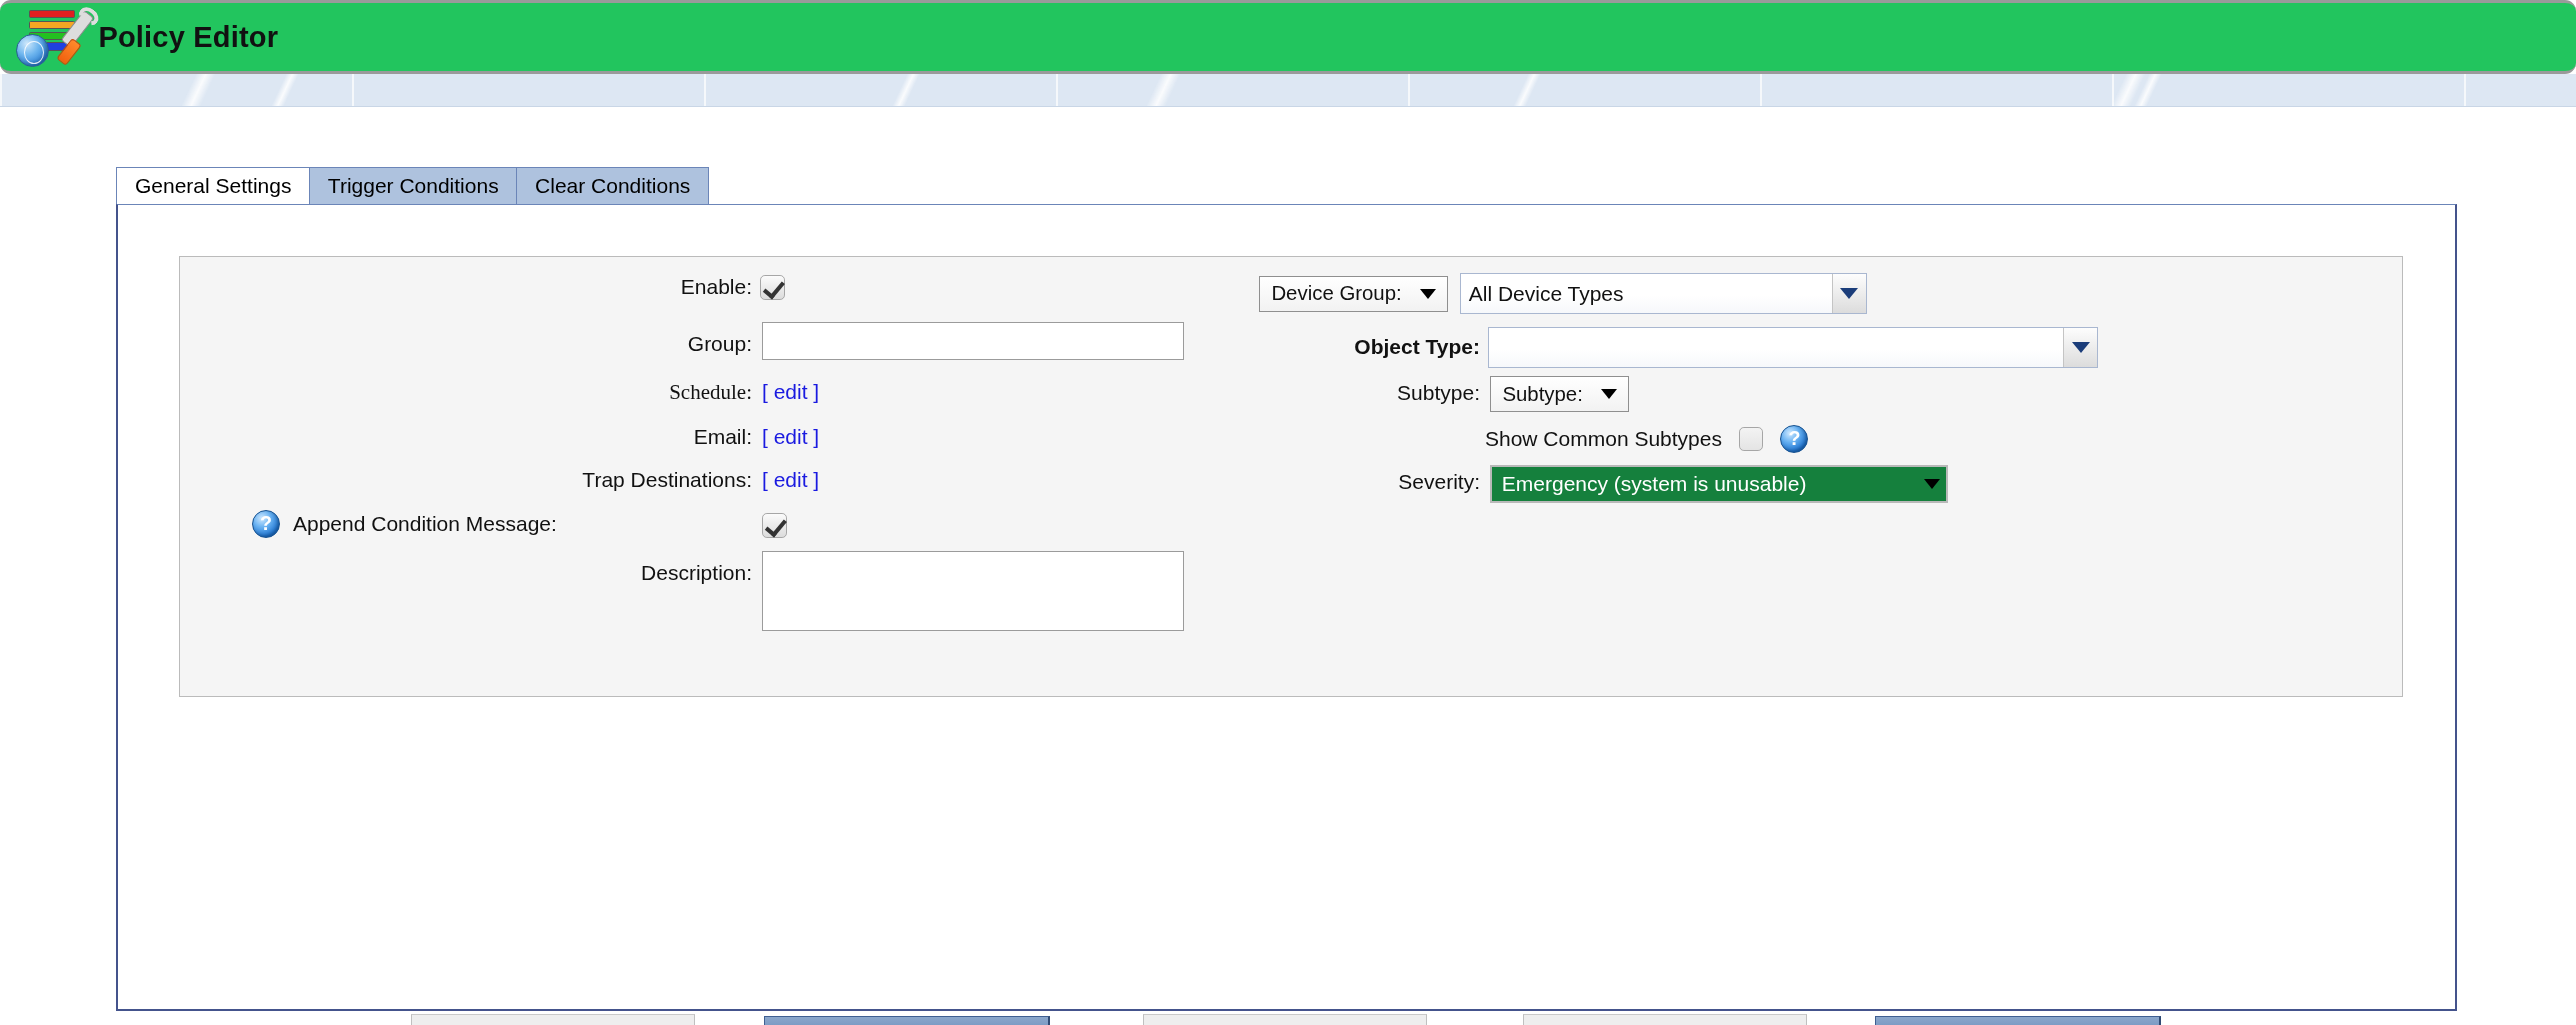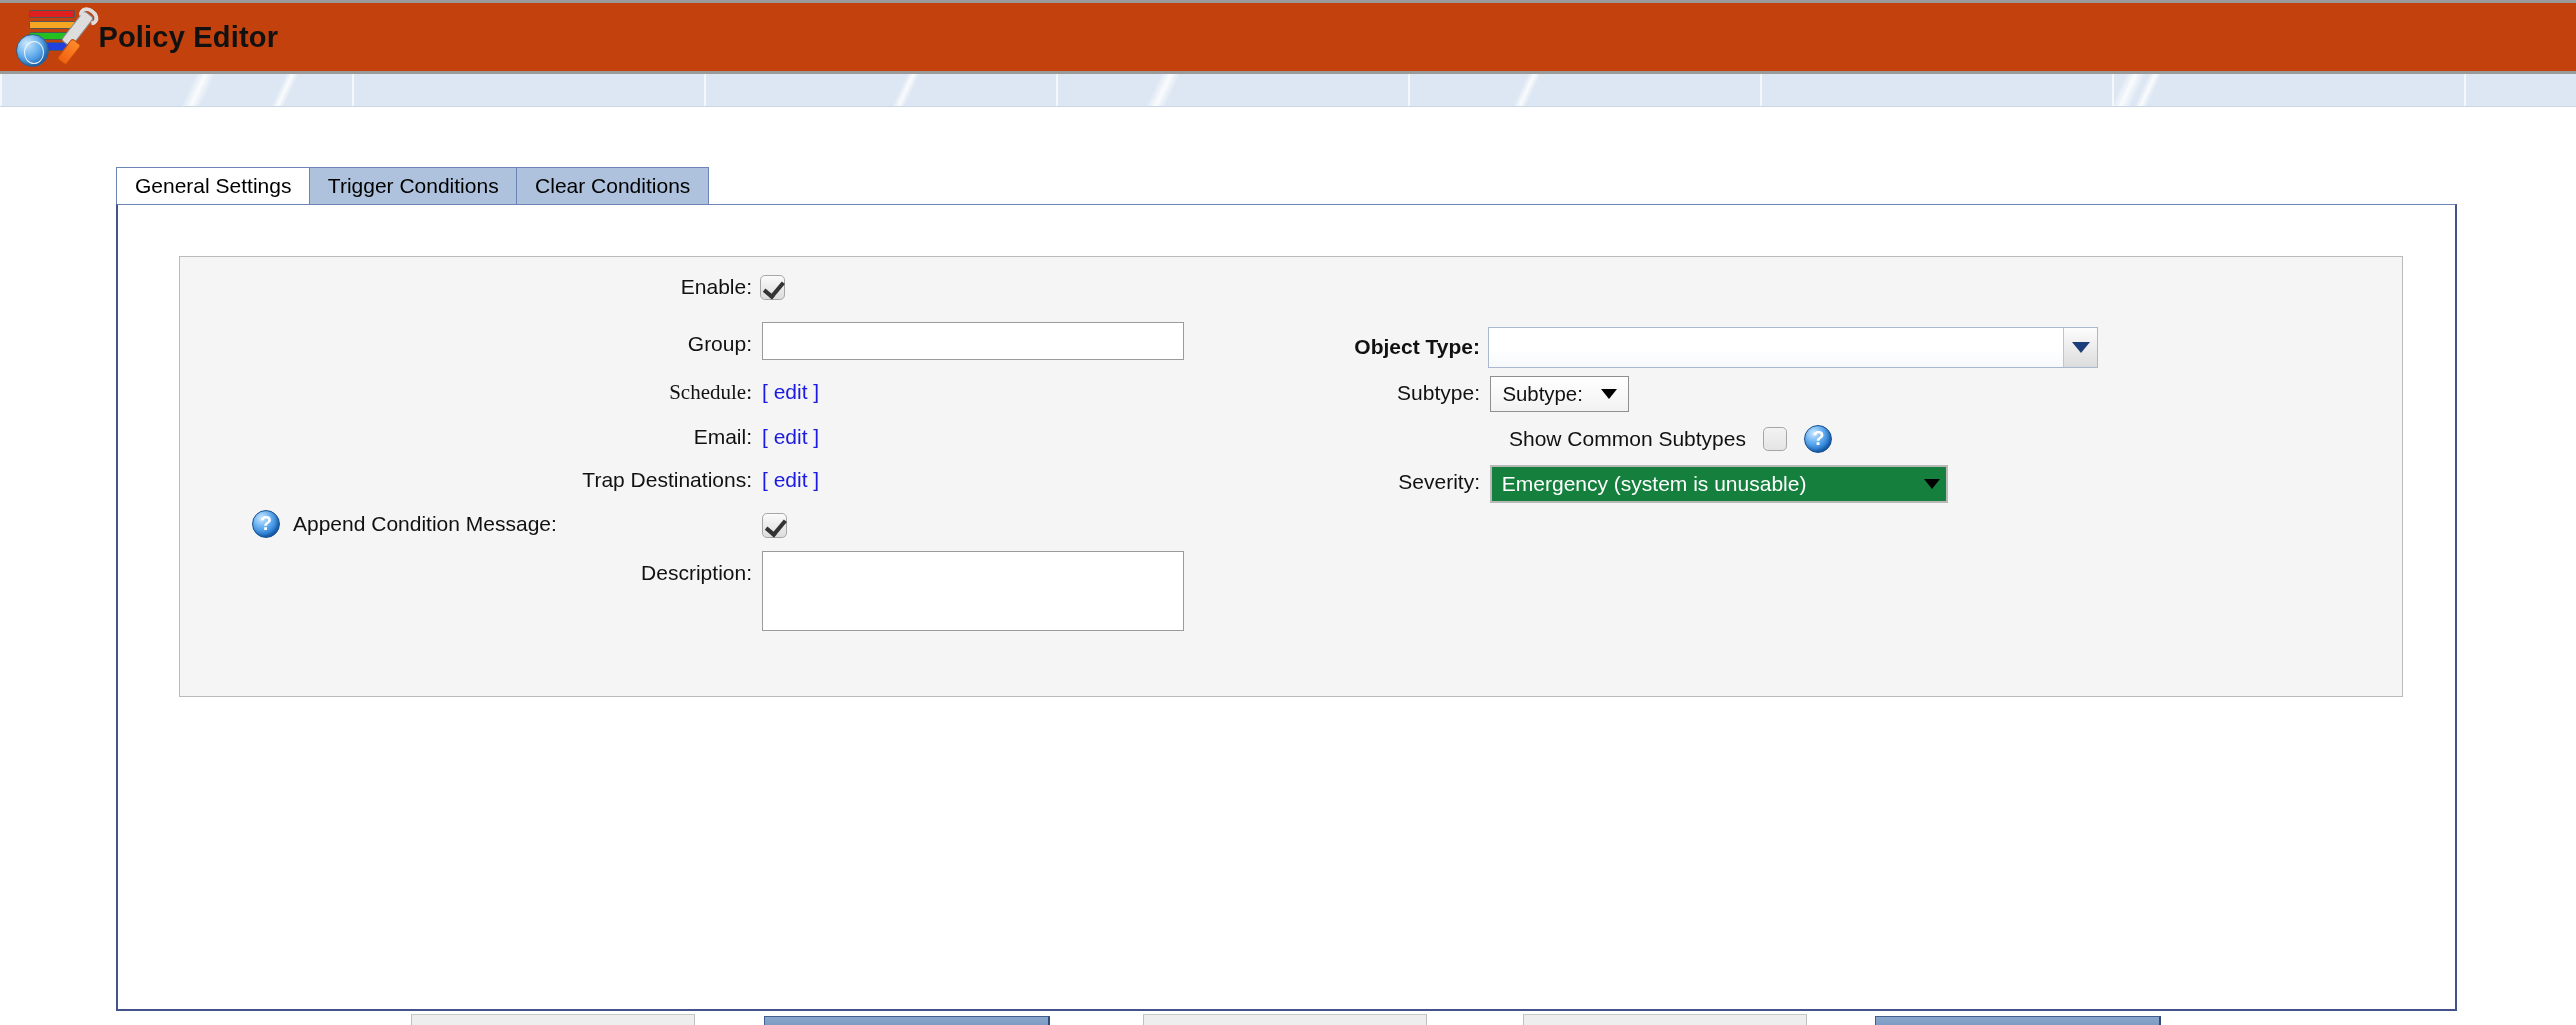--- a/index.html
+++ b/index.html
@@ -8,26 +8,27 @@
     width: 2576px; height: 1025px;
     background: #ffffff;
     font-family: "Liberation Sans", sans-serif;
     overflow: hidden;
   }
 
   
   .titlebar {
     position: relative;
     height: 74px;
-    background: #c2410c;
+    background: #22c55e;
     border-top: 3.3px solid #9a9a9a;
     border-bottom: 3.3px solid #9a9a9a;
     display: flex;
     align-items: center;
     padding-left: 11.4px;
+    border-radius: 11px;
   }
   .app-icon {
     position: relative;
     width: 74px; height: 60px;
     flex: 0 0 74px;
     margin-right: 13px;
   }
   .app-icon .bars { position: absolute; left: 18px; top: 3.3px; width: 46px; }
   .app-icon .bars div {
     height: 8.2px; margin-bottom: 2.5px;
@@ -339,20 +340,32 @@
           <span class="chk checked"></span>
         </div>
 
         <div class="row" style="left:0; top:304px; width:572px; justify-content:flex-end;">
           <span class="lbl">Description:</span>
         </div>
         <div class="row" style="left:582px; top:294px;">
           <textarea class="txtarea" style=""></textarea>
         </div>
 
+        <div class="row" style="left:1079px; top:16.4px; gap:11.4px;">
+          <button class="btn-caret">
+            <span>Device Group:</span>
+            <span class="caret-blk"></span>
+          </button>
+          <div class="selbox" style="width:407px;">
+            <span class="seltext">All Device Types</span>
+            <span class="selarrow">
+              <span class="chev"></span>
+            </span>
+          </div>
+        </div>
 
         <div class="row" style="left:1079px; top:78px; width:221px; justify-content:flex-end;font-weight:bold;">
           <span class="lbl">Object Type:</span>
         </div>
         <div class="row" style="left:1308px; top:70px;">
           <div class="selbox" style="width:610px;">
             <span class="seltext"></span>
             <span class="selarrow">
               <span class="chev"></span>
             </span>
@@ -362,21 +375,21 @@
         <div class="row" style="left:1079px; top:124px; width:221px; justify-content:flex-end;">
           <span class="lbl">Subtype:</span>
         </div>
         <div class="row" style="left:1310px; top:119px;">
           <button class="btn-caret">
             <span>Subtype:</span>
             <span class="caret-blk"></span>
           </button>
         </div>
 
-        <div class="row" style="left:1305px; top:168px; gap:17px;margin-left:24px;">
+        <div class="row" style="left:1305px; top:168px; gap:17px;">
           <span class="lbl">Show Common Subtypes</span>
           <span class="chk plain"></span>
           <span class="help">?</span>
         </div>
 
         <div class="row" style="left:1079px; top:213px; width:221px; justify-content:flex-end;">
           <span class="lbl">Severity:</span>
         </div>
         <div class="row" style="left:1310px; top:208px;">
           <div class="sev">

